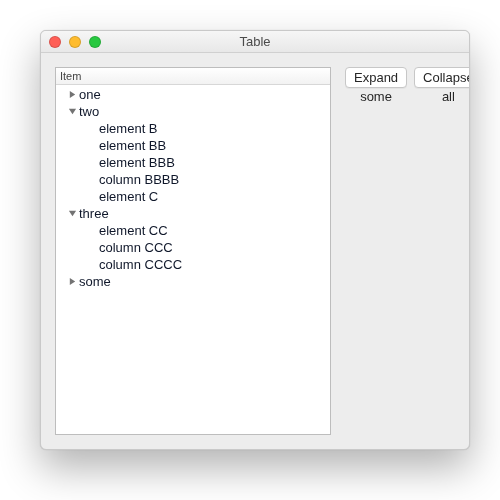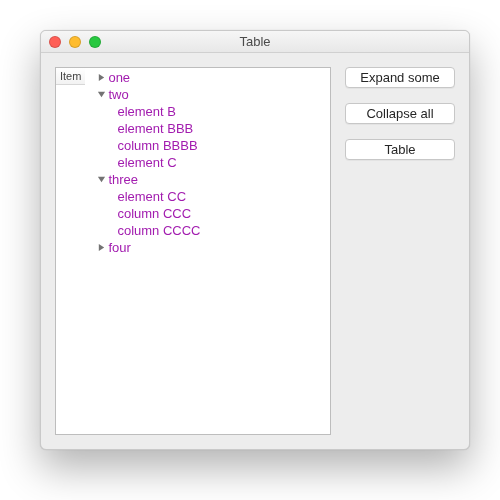--- a/index.html
+++ b/index.html
@@ -68,21 +68,21 @@
       display: flex;
       padding: 14px 14px 14px 14px;
       gap: 14px;
     }
     .outline {
       flex: 1;
       background: #fff;
       border: 1px solid #bdbdbd;
       border-radius: 0;
       display: flex;
-      flex-direction: row;
+      flex-direction: column;
       overflow: hidden;
     }
     .col-header {
       height: 17px;
       line-height: 17px;
       padding: 0 4px;
       font-size: 11px;
       color: #444;
       background: linear-gradient(#ffffff, #f2f2f2);
       border-bottom: 1px solid #d7d7d7;
@@ -91,45 +91,45 @@
       flex: 1;
       padding: 1px 0;
       overflow: auto;
     }
     .row {
       display: flex;
       align-items: center;
       height: 17px;
       padding-left: 4px;
       font-size: 13px;
-      color: #a21caf;
+      color: #0f172a;
       white-space: nowrap;
     }
     .disclosure {
       width: 9px;
       height: 9px;
       margin-right: 2px;
       display: inline-flex;
       align-items: center;
       justify-content: center;
       color: #6f6f6f;
     }
     .disclosure svg {
       width: 9px;
       height: 9px;
       display: block;
       fill: #737373;
     }
     .indent1 { padding-left: 12px; }
-    .indent2 { padding-left: 32px; }
+    .indent2 { padding-left: 43px; }
     .sidebar {
       width: 110px;
       display: flex;
-      flex-direction: column;
-      gap: 15px;
+      flex-direction: row;
+      gap: 7px;
     }
     .btn {
       height: 21px;
       background: #fff;
       border: 1px solid #c7c7c7;
       border-radius: 4px;
       font-size: 13px;
       color: #262626;
       padding: 0 8px;
       text-align: center;
@@ -167,20 +167,23 @@
               <svg viewBox="0 0 10 10">
                 <path d="M1 2 L9 2 L5 8 Z"></path>
               </svg>
             </span>
             <span>two</span>
           </div>
           <div class="row indent2">
             <span>element B</span>
           </div>
           <div class="row indent2">
+            <span>element BB</span>
+          </div>
+          <div class="row indent2">
             <span>element BBB</span>
           </div>
           <div class="row indent2">
             <span>column BBBB</span>
           </div>
           <div class="row indent2">
             <span>element C</span>
           </div>
           <div class="row indent1">
             <span class="disclosure">
@@ -198,21 +201,21 @@
           </div>
           <div class="row indent2">
             <span>column CCCC</span>
           </div>
           <div class="row indent1">
             <span class="disclosure">
               <svg viewBox="0 0 10 10">
                 <path d="M2 1 L8 5 L2 9 Z"></path>
               </svg>
             </span>
-            <span>four</span>
+            <span>some</span>
           </div>
         </div>
     </div>
     <div class="sidebar">
       <div class="btn">Expand some</div>
       <div class="btn">Collapse all</div>
       <div class="btn">Table</div>
     </div>
   </div>
 </div>

